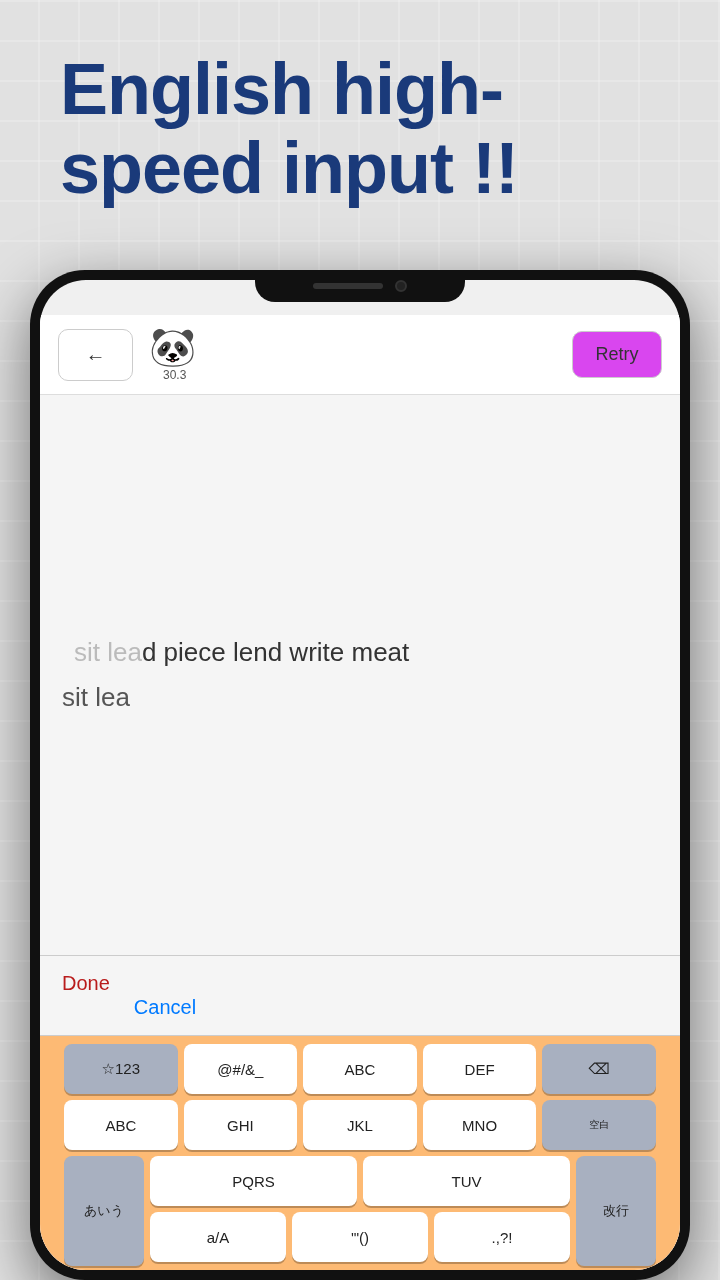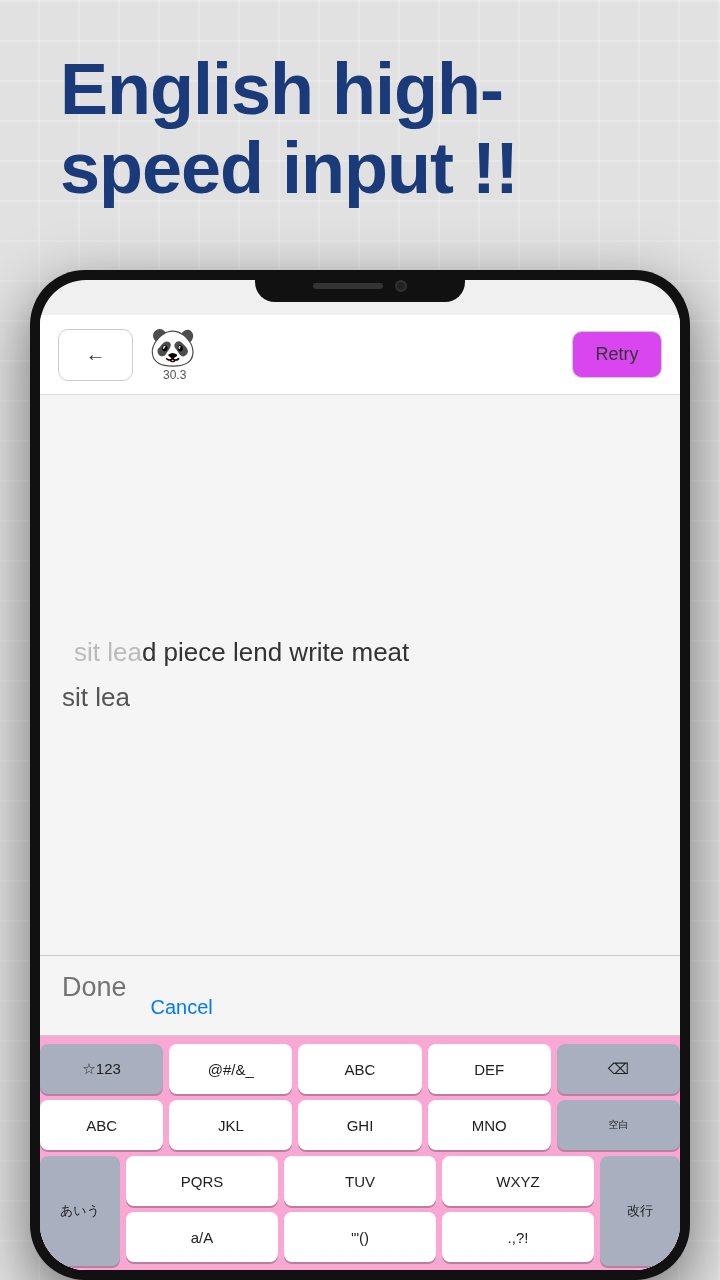--- a/index.html
+++ b/index.html
@@ -207,35 +207,35 @@
     
     .action-bar {
       background: #f5f5f5;
       padding: 16px 22px;
       display: flex;
       gap: 24px;
       border-bottom: 1px solid #ccc;
     }
 
     .action-done {
-      font-size: 27px;
-      color: #737373;
+      font-size: 20px;
+      color: #b91c1c;
       font-weight: 500;
     }
 
     .action-cancel {
       font-size: 20px;
       color: #007aff;
       margin-top: 24px;
     }
 
     
     .keyboard {
-      background: #f9a8d4;
-      padding: 8px 0 4px;
+      background: #fdba74;
+      padding: 8px 24px 4px;
     }
 
     .keyboard-row {
       display: flex;
       gap: 6px;
       margin-bottom: 6px;
     }
 
     .key {
       flex: 1;
@@ -375,47 +375,44 @@
           <div class="key dark backspace">
             <span>⌫</span>
           </div>
         </div>
 
         <div class="keyboard-row">
           <div class="key">
             <span>ABC</span>
           </div>
           <div class="key">
+            <span>GHI</span>
+          </div>
+          <div class="key">
             <span>JKL</span>
-          </div>
-          <div class="key">
-            <span>GHI</span>
           </div>
           <div class="key">
             <span>MNO</span>
           </div>
           <div class="key special">
             <span>空白</span>
           </div>
         </div>
 
         <div class="keyboard-row-4">
           <div class="key-tall-left">
             <span>あいう</span>
           </div>
           <div class="middle-keys">
             <div class="middle-row">
               <div class="key">
                 <span>PQRS</span>
               </div>
               <div class="key">
                 <span>TUV</span>
-              </div>
-              <div class="key">
-                <span>WXYZ</span>
               </div>
             </div>
             <div class="middle-row">
               <div class="key">
                 <span>a/A</span>
               </div>
               <div class="key">
                 <span>'"()</span>
               </div>
               <div class="key">

